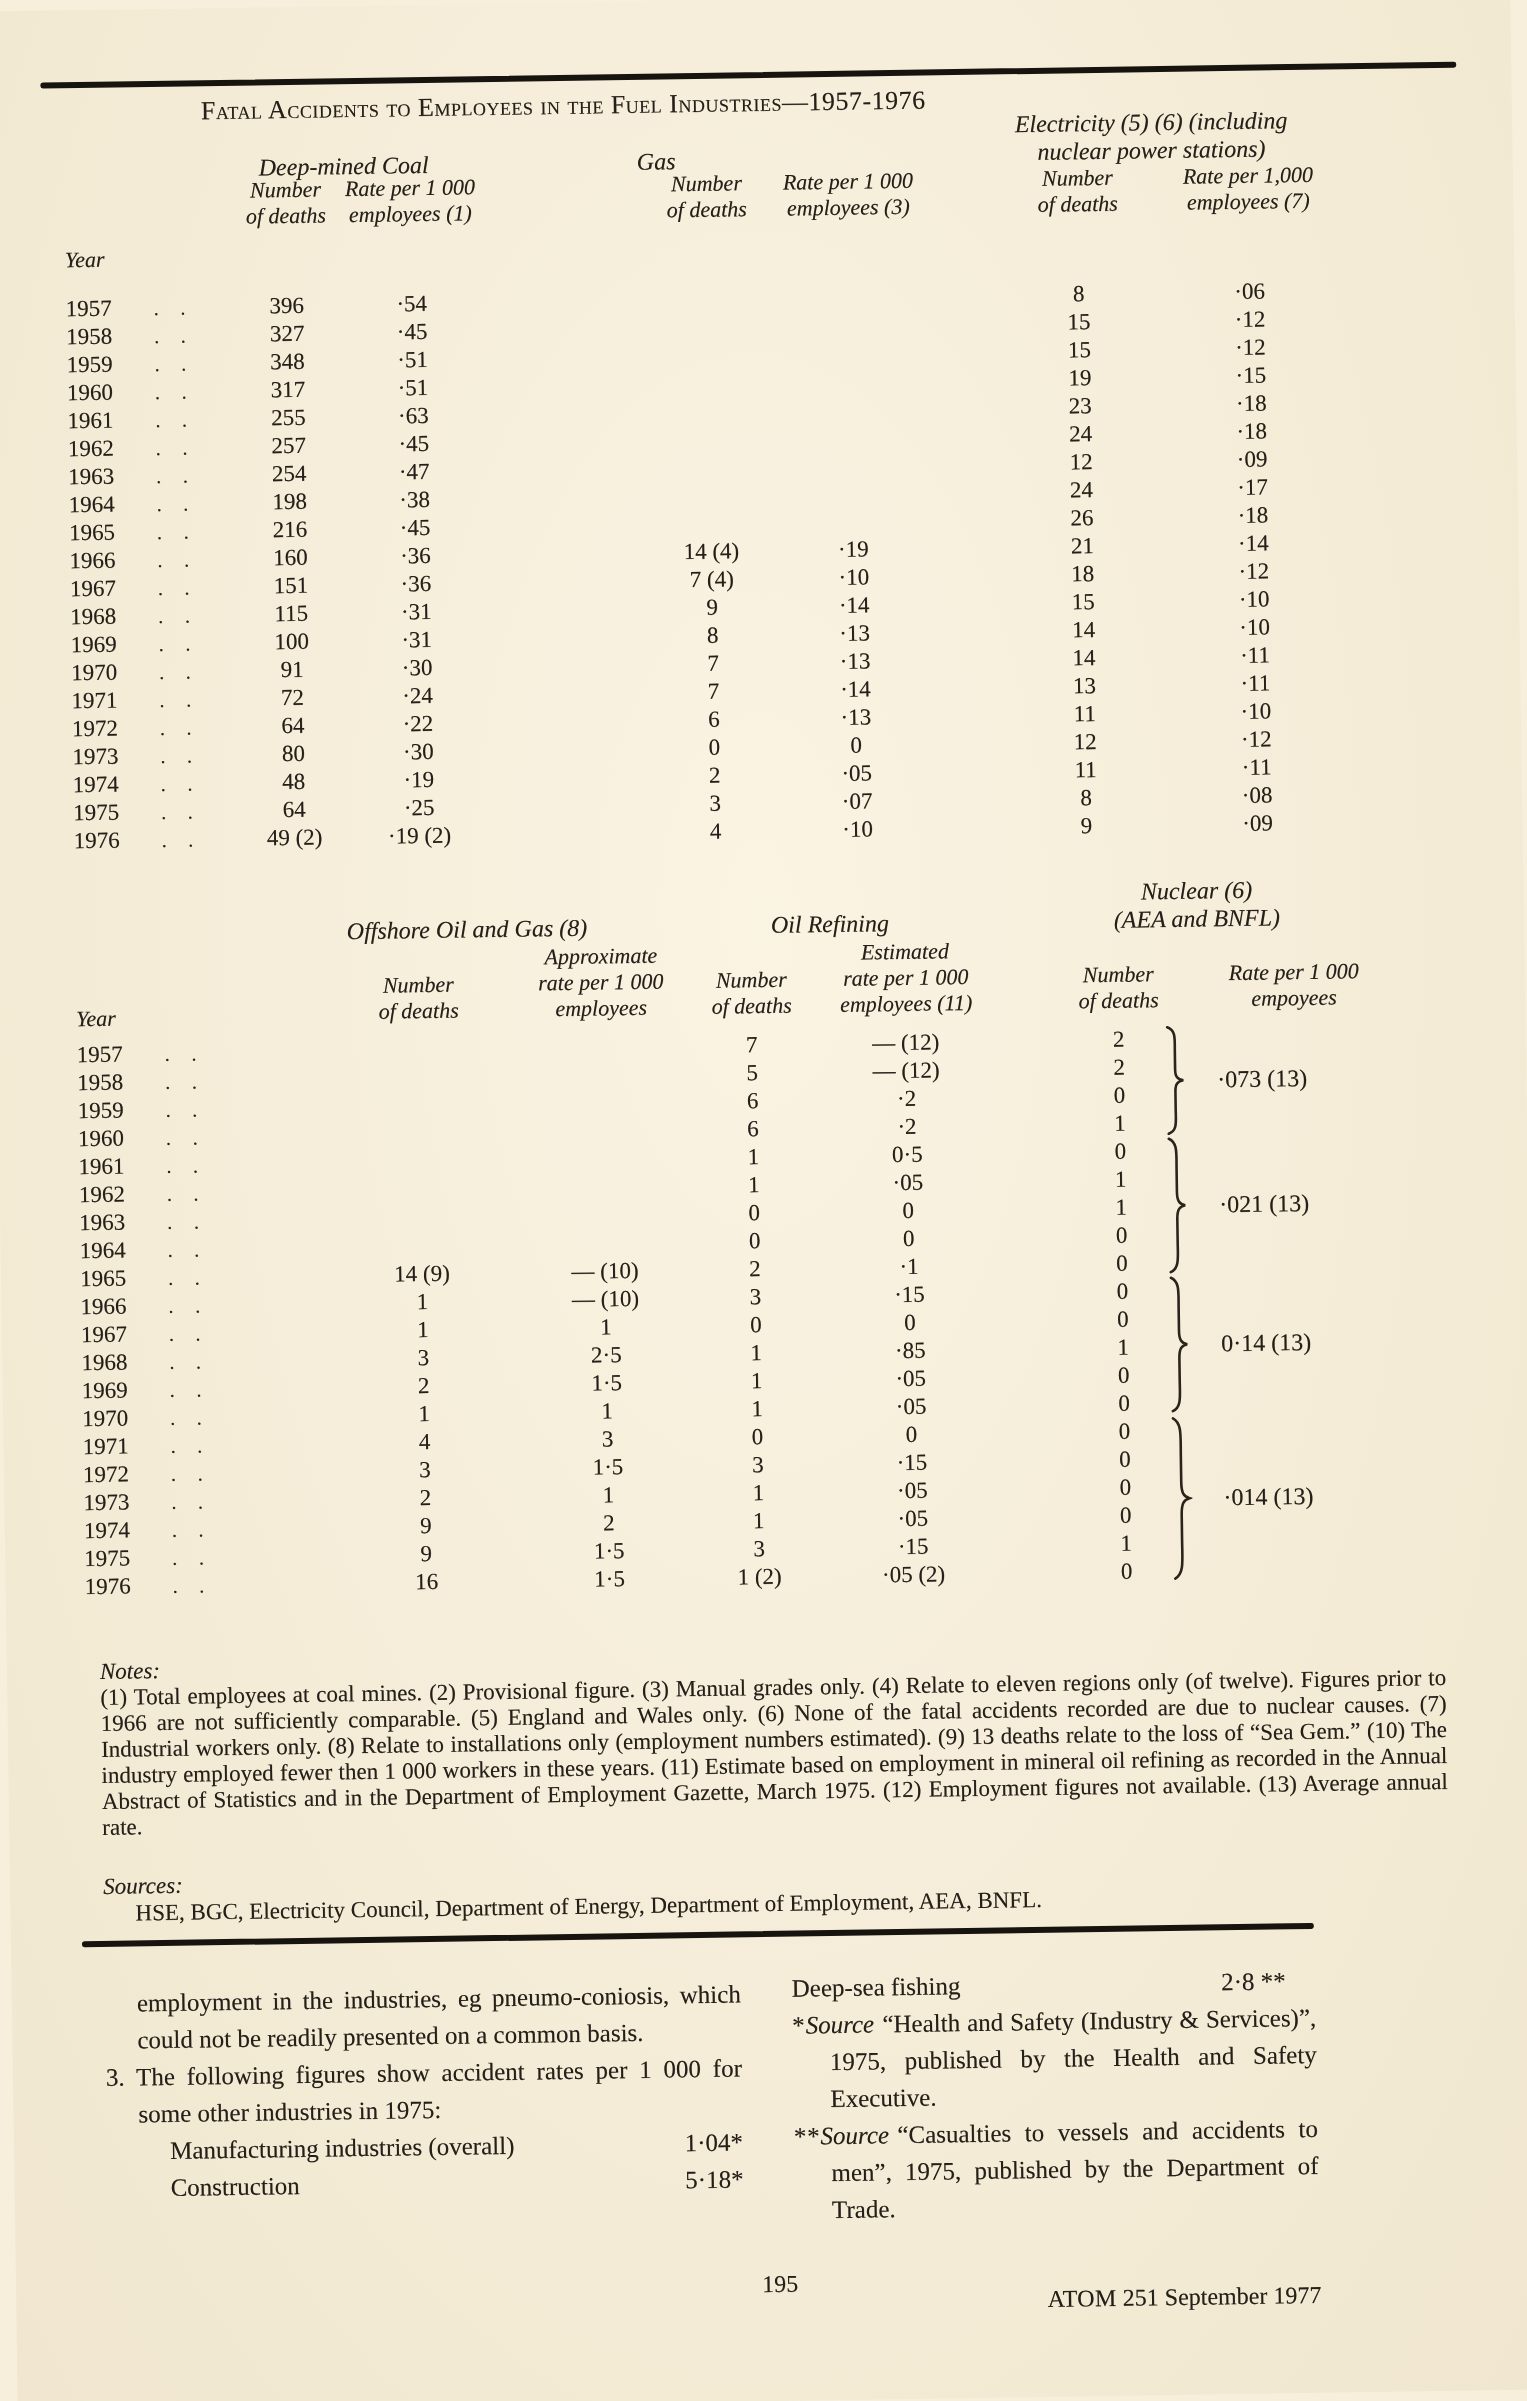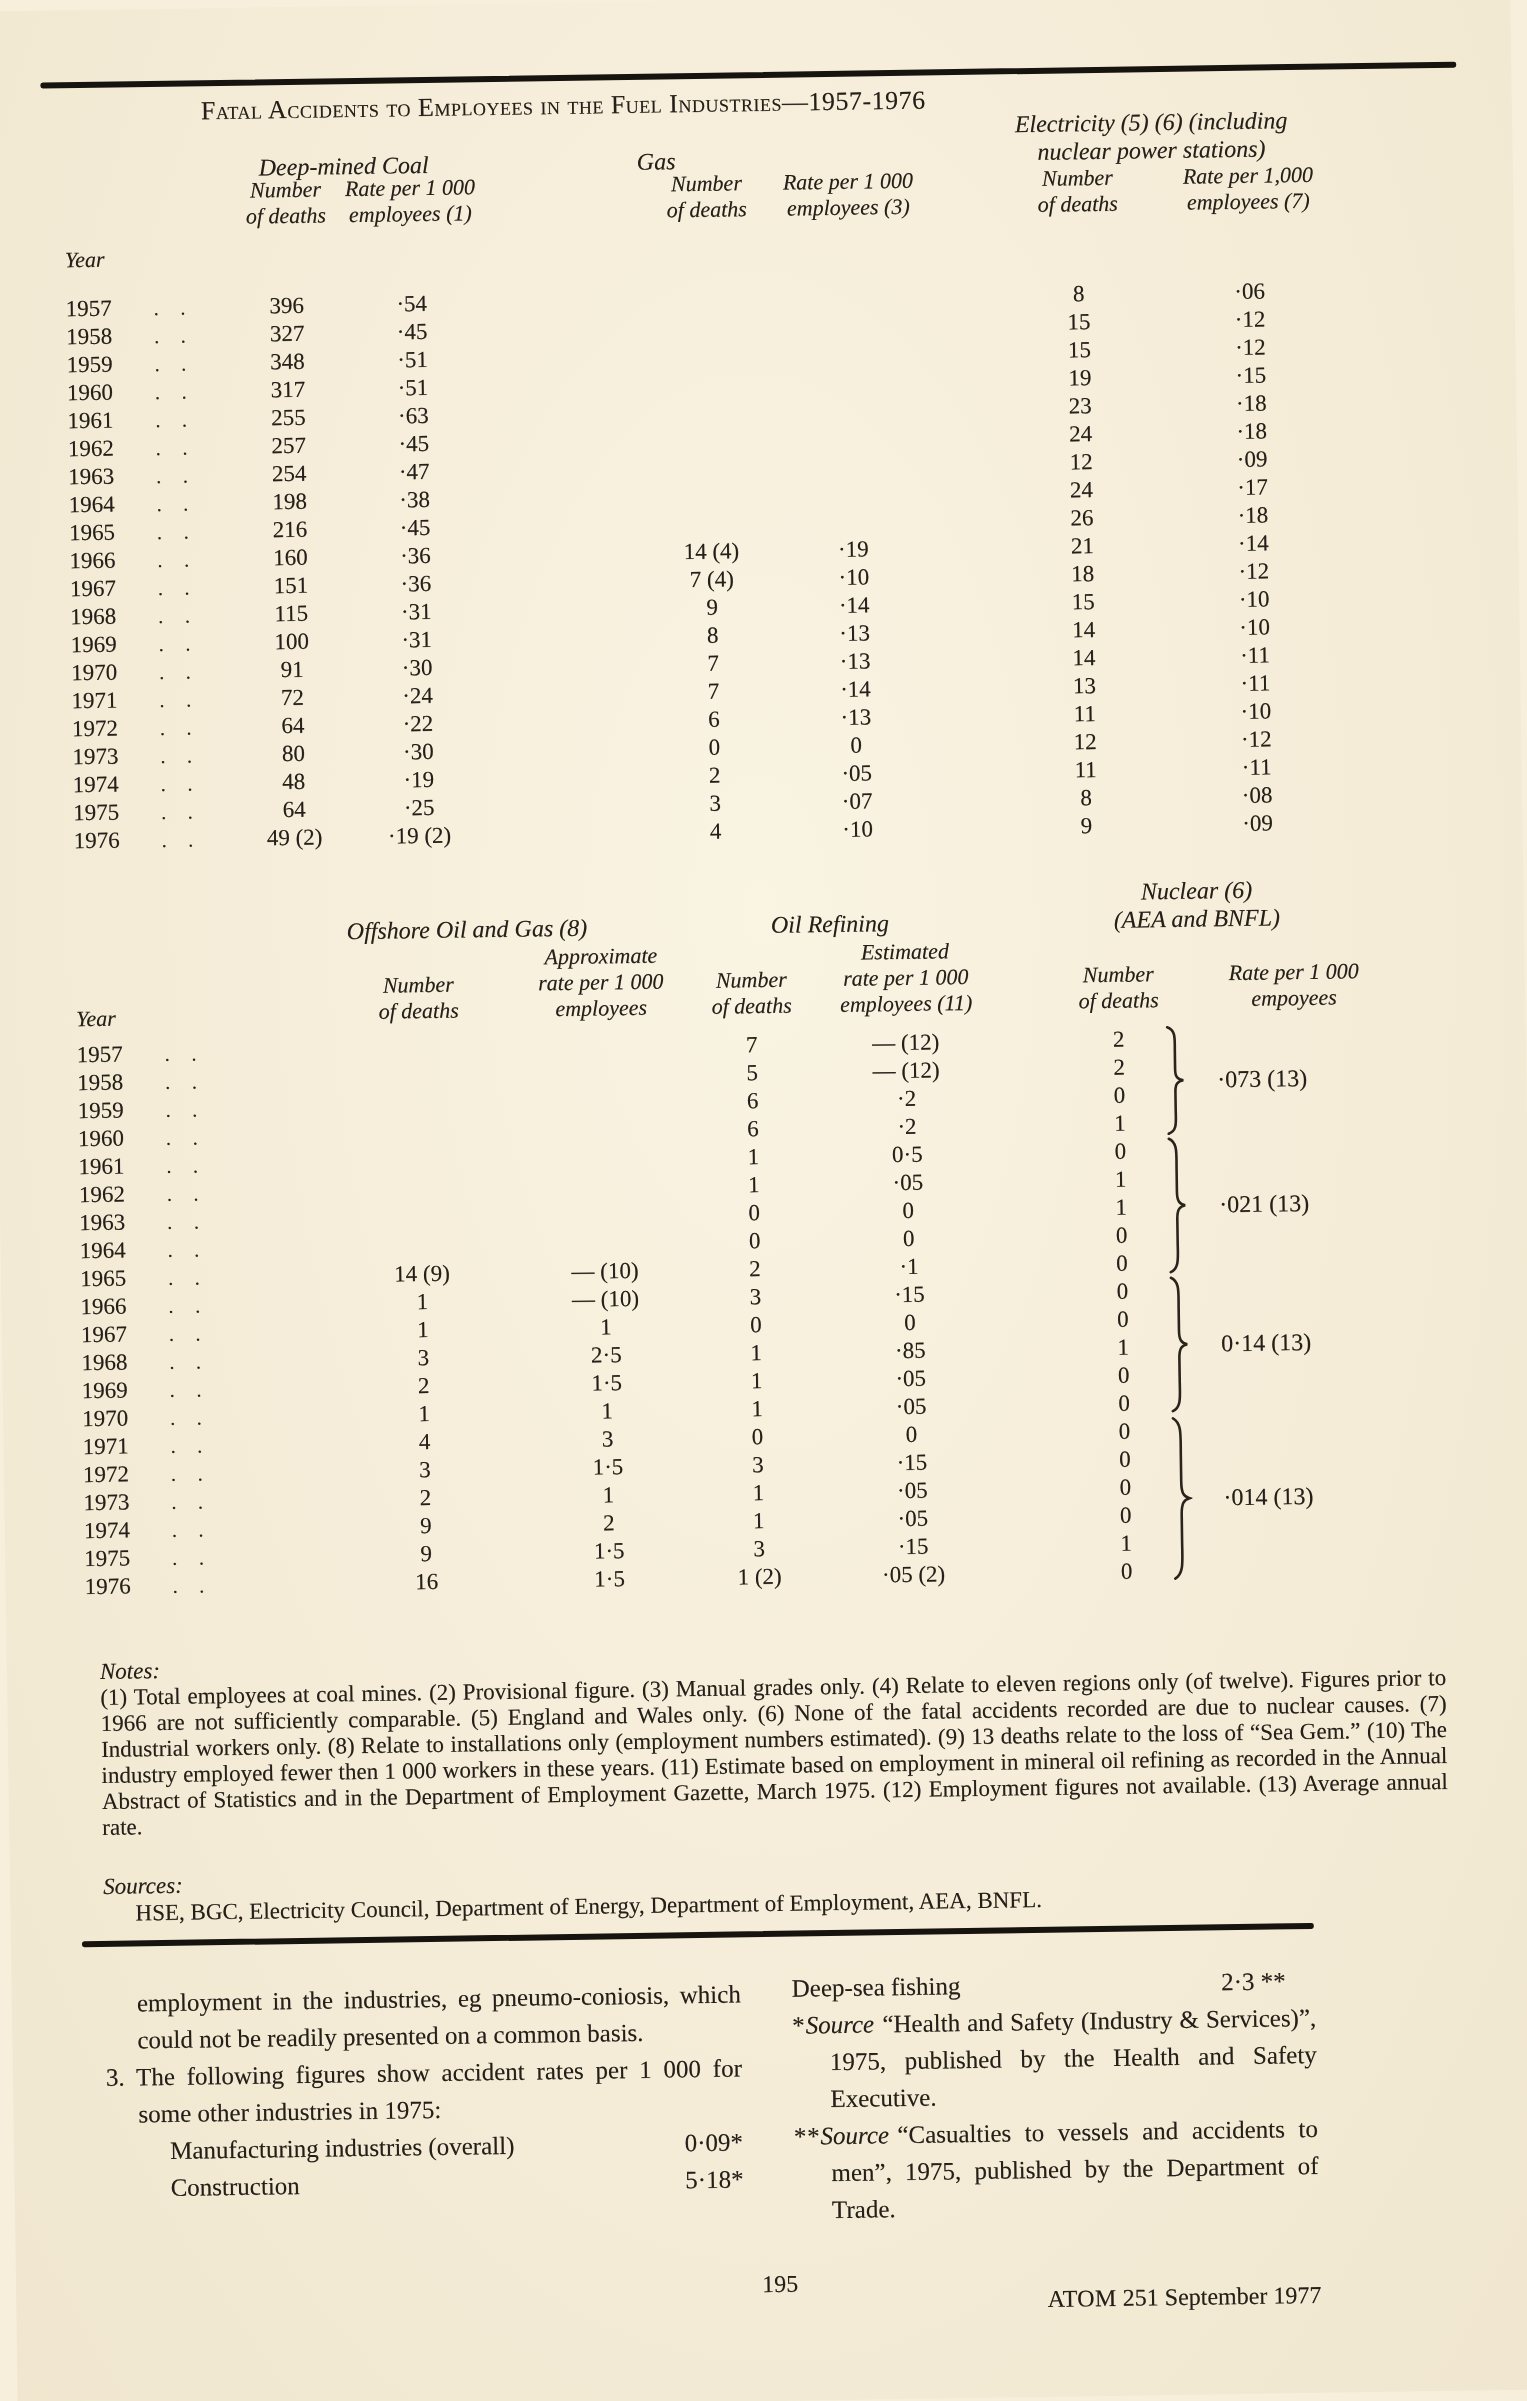--- a/index.html
+++ b/index.html
@@ -610,34 +610,34 @@
   <div id="botleft" class="abs">
     <p class="bp just p1">employment in the industries, eg pneumo-coniosis, which could not be readily presented on a common basis.</p>
     <p class="bp just hang">
       <span>3.</span>
       <span>The following figures show accident rates per 1 000 for some other industries in 1975:</span>
     </p>
     <div>
 
         <div class="raterow">
           <span>Manufacturing industries (overall)</span>
-          <span>0·09*</span>
+          <span>1·04*</span>
         </div>
 
         <div class="raterow">
           <span>Construction</span>
           <span>5·18*</span>
         </div>
       </div>
   </div>
 
   <div id="botright" class="abs">
     <div class="fishrow">
       <span>Deep-sea fishing</span>
-      <span>2·3 **</span>
+      <span>2·8 **</span>
     </div>
     <div>
 
         <p class="src">
           <span class="mk">*</span><span class="sw it">Source</span><span>“Health and Safety (Industry &amp; Services)”, 1975, published by the Health and Safety Executive.</span>
         </p>
 
         <p class="src">
           <span class="mk">**</span><span class="sw it">Source</span><span>“Casualties to vessels and accidents to men”, 1975, published by the Depart­ment of Trade.</span>
         </p>

